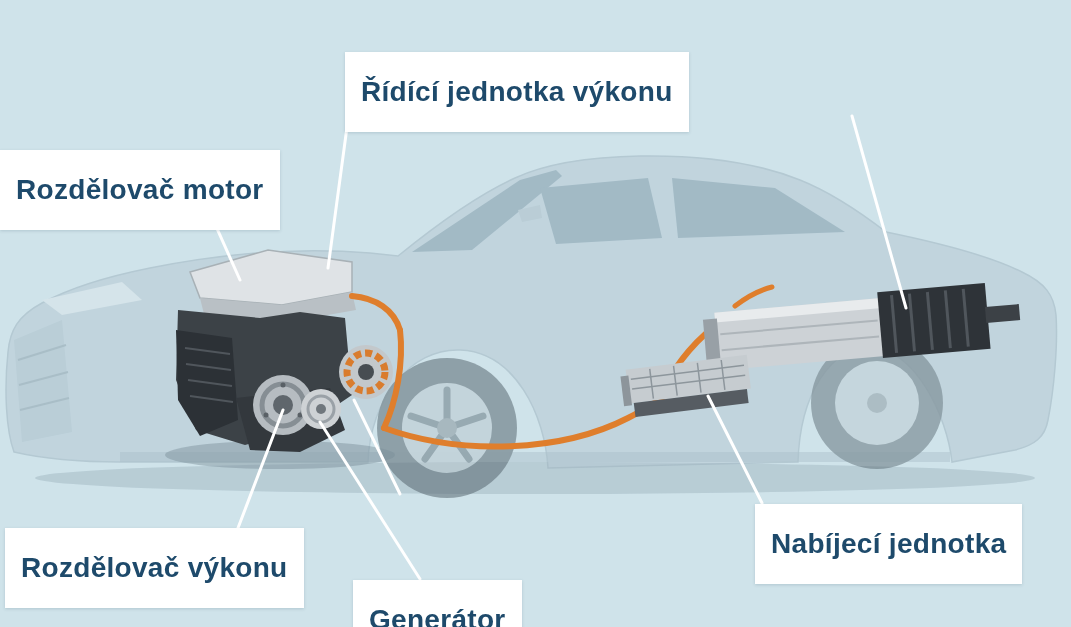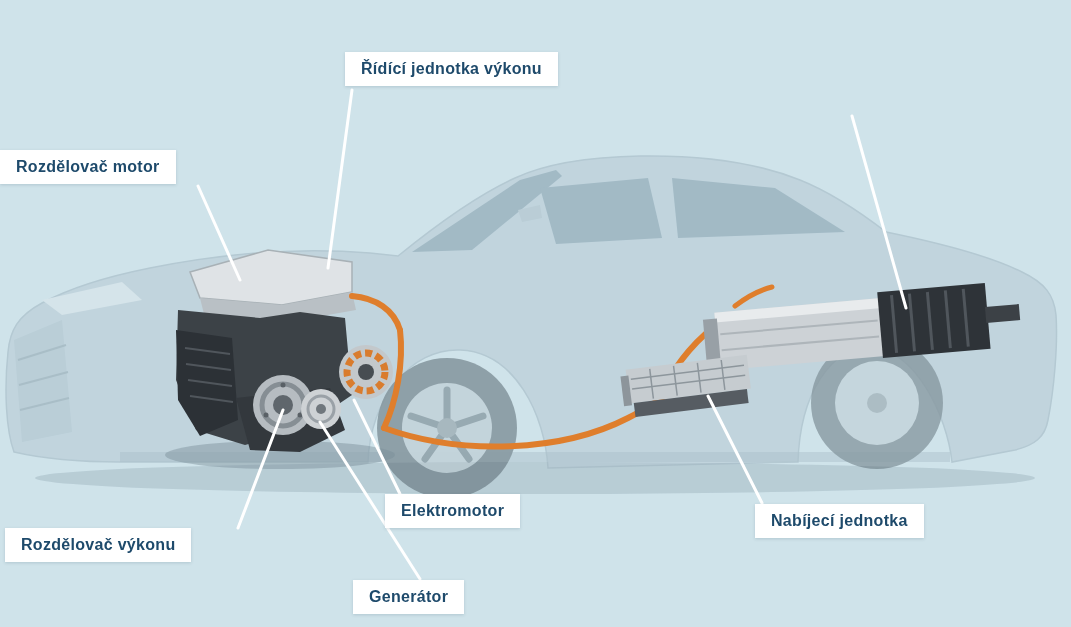--- a/index.html
+++ b/index.html
@@ -4,22 +4,22 @@
 <style>
   html,body { margin:0; padding:0; background:#cfe3ea; }
   .stage {
     position:relative; width:1071px; height:627px;
     background:#cfe3ea; overflow:hidden;
     font-family:"Liberation Sans", sans-serif;
   }
   .art { position:absolute; left:0; top:0; width:1071px; height:627px; }
   .label {
     position:absolute; background:#ffffff; color:#1e4a6b;
-    font-size:16px; font-weight:600; letter-spacing:.3px;
-    padding:8px 16px; white-space:nowrap;
+    font-size:28px; font-weight:600; letter-spacing:.3px;
+    padding:24px 16px; white-space:nowrap;
     box-shadow:0 1px 3px rgba(40,70,90,.18);
   }
   .lbl-pcu  { left:345px; top:52px;  }
   .lbl-bat  { left:757px; top:80px;  }
   .lbl-eng  { left:0px;   top:150px; }
   .lbl-psd  { left:5px;   top:528px;text-align:right; }
   .lbl-emo  { left:385px; top:494px; }
   .lbl-gen  { left:353px; top:580px; }
   .lbl-chg  { left:755px; top:504px; }
 </style>
@@ -180,17 +180,16 @@
       <line x1="238" y1="528" x2="283" y2="410"></line>
       <line x1="400" y1="494" x2="354" y2="400"></line>
       <line x1="420" y1="579" x2="320" y2="422"></line>
       <line x1="762" y1="503" x2="708" y2="396"></line>
     </g>
   </svg>
 
   <div class="label lbl-pcu">Řídící jednotka výkonu</div>
   <div class="label lbl-eng">Rozdělovač motor</div>
   <div class="label lbl-psd">Rozdělovač výkonu</div>
-  <div class="label lbl-emo">Elektromotor</div>
   <div class="label lbl-gen">Generátor</div>
   <div class="label lbl-chg">Nabíjecí jednotka</div>
 
 </div>
 
 </body></html>

